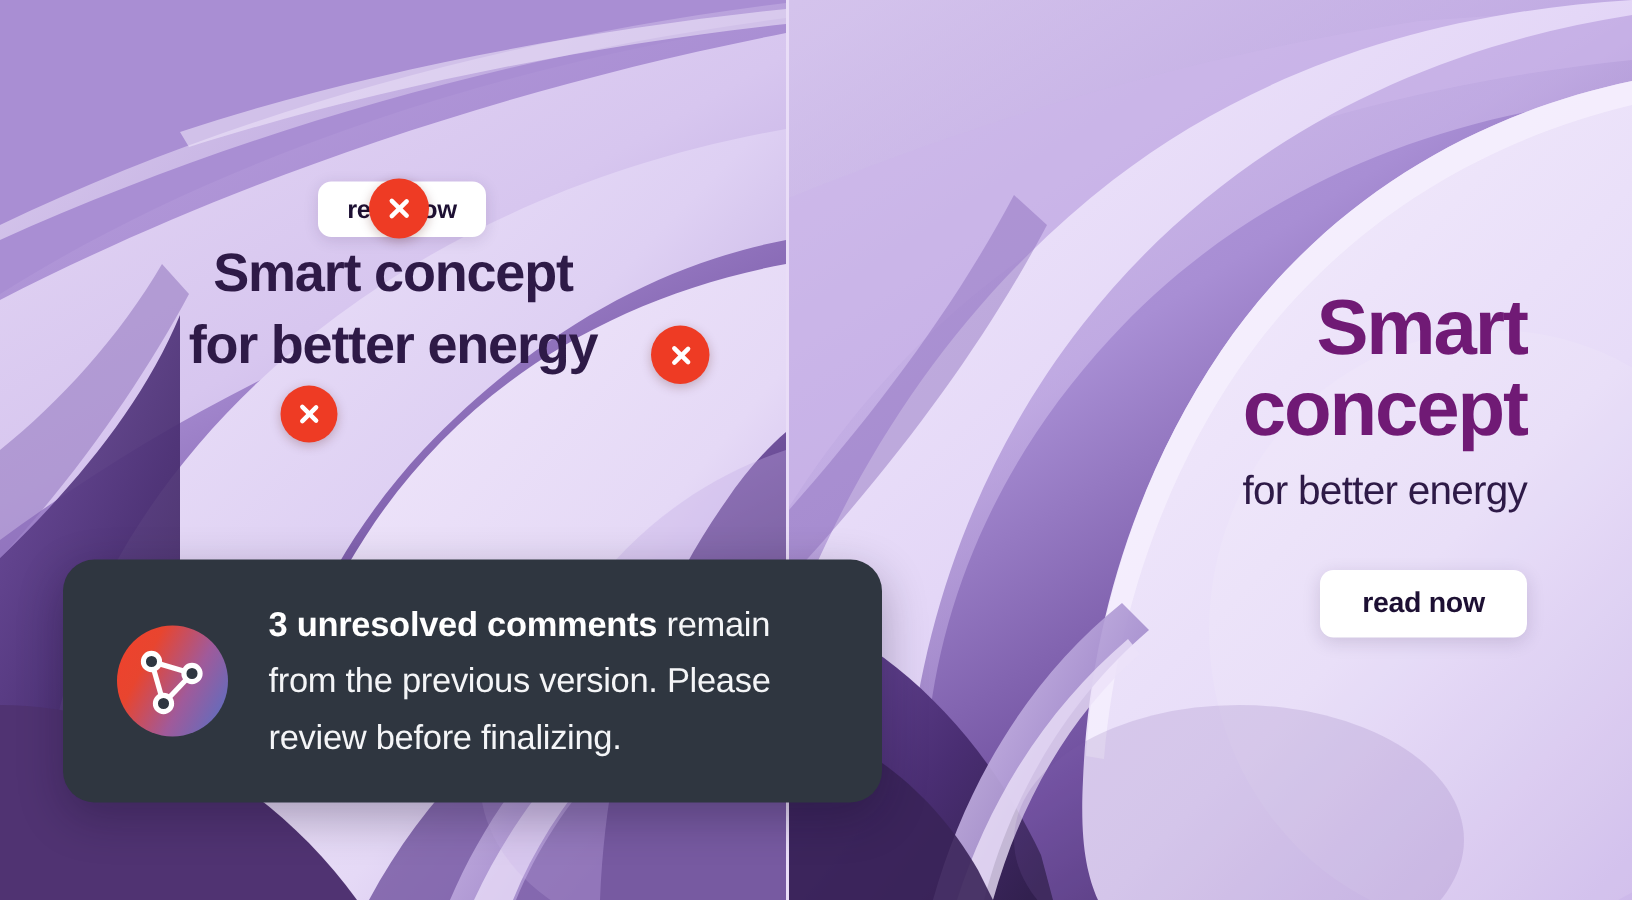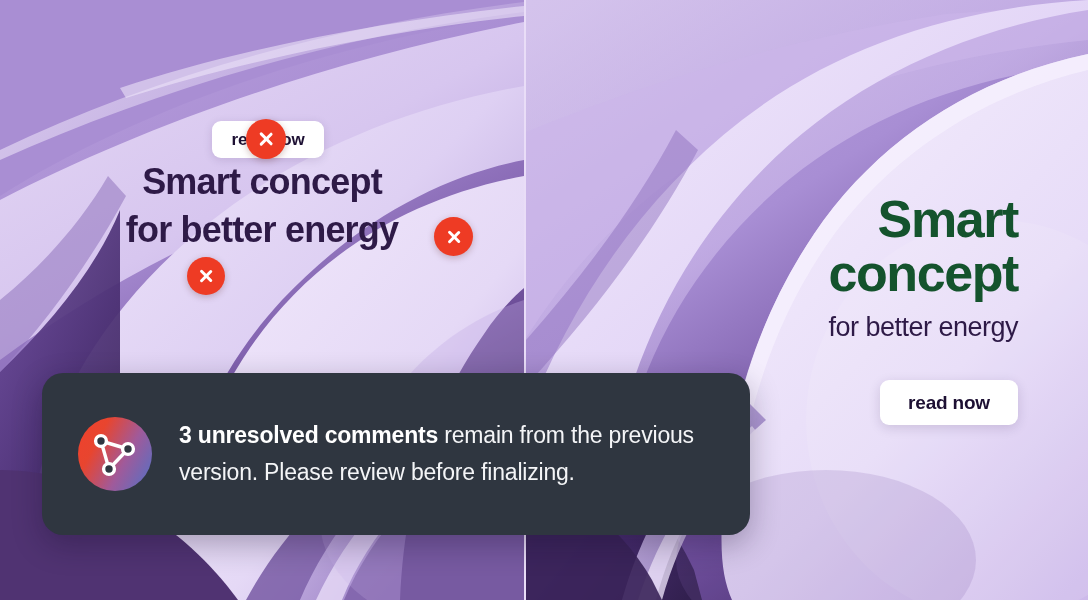--- a/index.html
+++ b/index.html
@@ -111,21 +111,21 @@
     position: absolute;
     right: 70px; top: 192px;
     z-index: 3;
     text-align: right;
   }
   .headline-r {
     font-size: 52px;
     font-weight: 700;
     line-height: 1.04;
     letter-spacing: -1.4px;
-    color: #14532d;
+    color: #701a75;
     white-space: pre-line;
   }
   .subhead-r {
     margin-top: 12px;
     font-size: 27px;
     font-weight: 400;
     letter-spacing: -0.5px;
     color: #2e1a47;
   }
   #read-now-right {
@@ -135,21 +135,21 @@
     line-height: 45px;
     font-size: 19px;
     z-index: 4;
     box-shadow: 0 3px 12px rgba(40,18,70,0.15);
   }
 
   
   #toast {
     position: absolute;
     left: 42px; top: 373px;
-    width: 708px; height: 162px;
+    width: 546px; height: 162px;
     background: #2f3640;
     border-radius: 21px;
     z-index: 10;
     display: flex;
     align-items: center;
     padding: 0 26px 0 36px;
     gap: 27px;
     box-shadow: 0 10px 30px rgba(20,10,40,0.30);
   }
 

